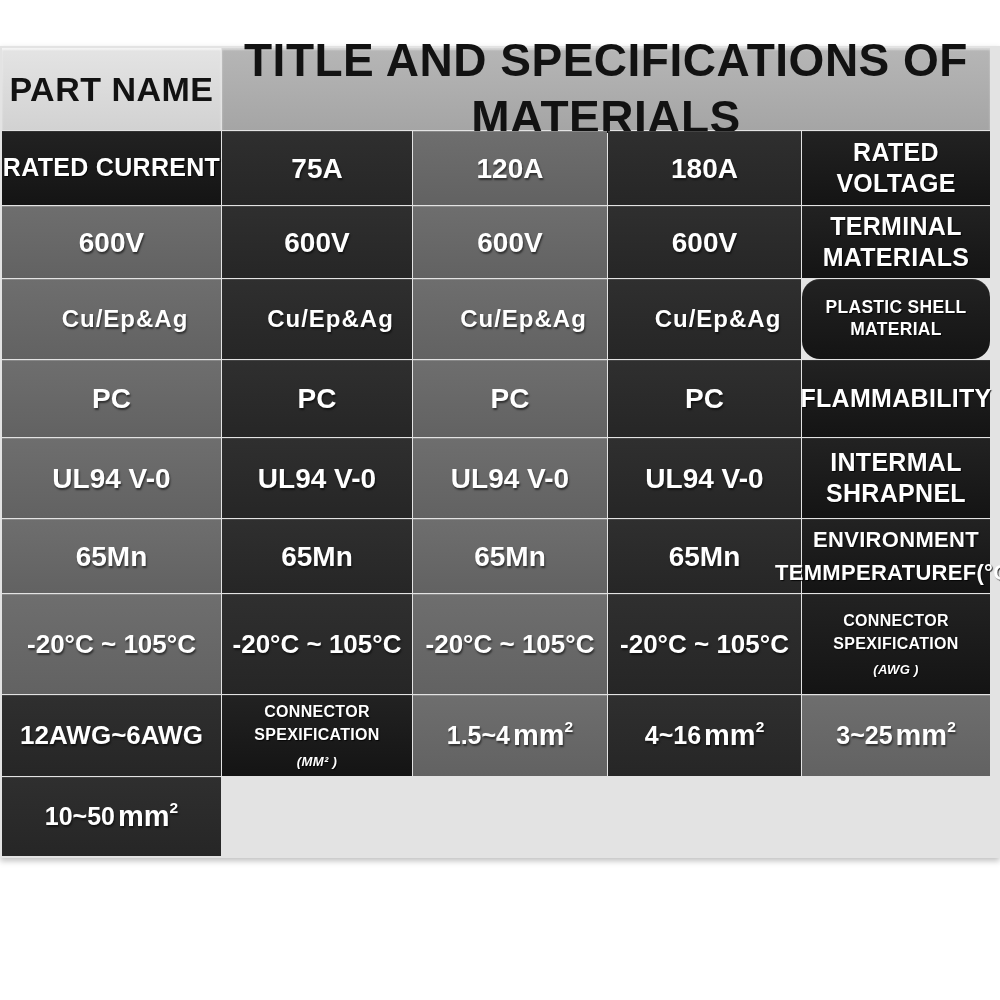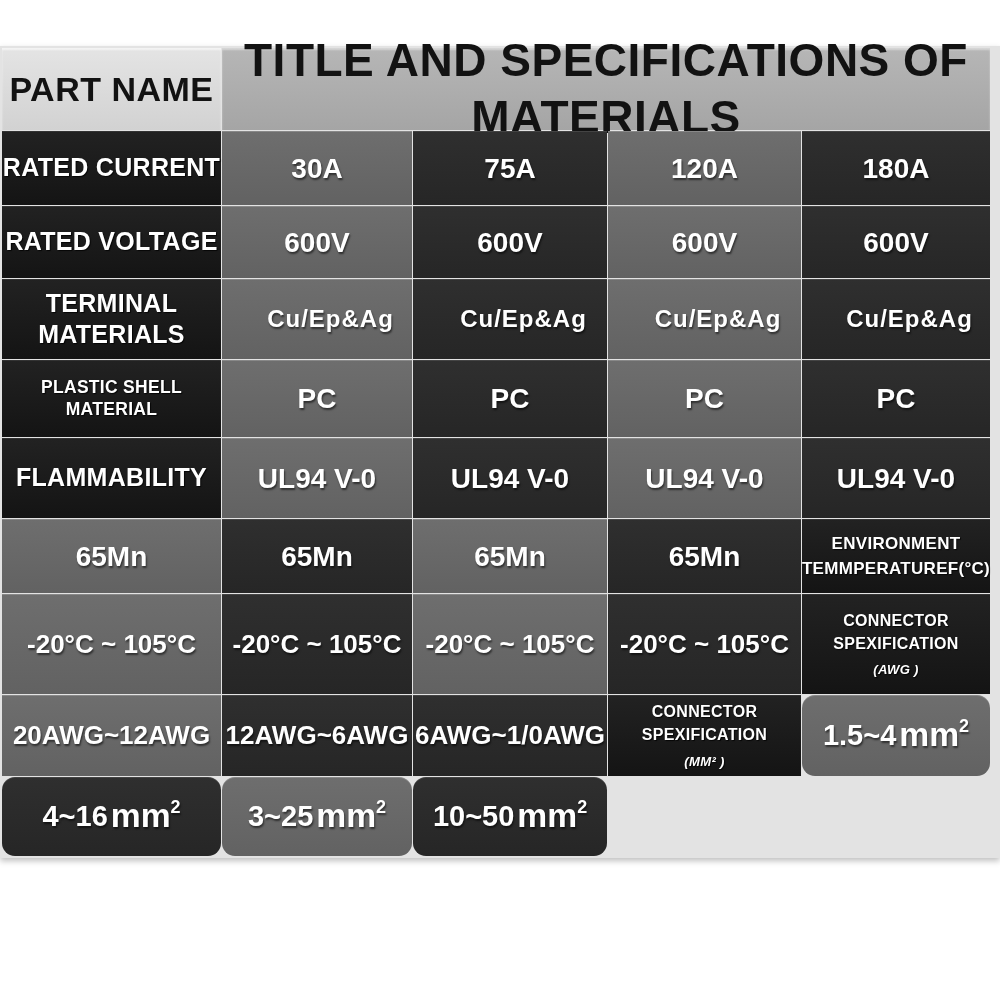--- a/index.html
+++ b/index.html
@@ -49,50 +49,49 @@
   .label {
     background: linear-gradient(180deg, #222222, #141414);
     color: #ffffff;
     font-size: 25px;
     letter-spacing: 0.3px;
     text-shadow: 1px 1px 1px rgba(0,0,0,0.8);
     box-shadow: inset 0 1px 0 rgba(255,255,255,0.08);
   }
   .label span { display: block; }
   .label .l2 { font-size: 0.82em; margin-top: 5px; font-style: italic; }
-  .label-sm { font-size: 17.5px; }
-  .label-2l { font-size: 17px; line-height: 1.5; }
+  .label-sm { font-size: 17.5px; border-radius: 18px; }
+  .label-2l { font-size: 22px; line-height: 1.5; }
   .label-conn { font-size: 16px; line-height: 1.45; }
   .val {
     color: #ffffff;
     font-size: 28px;
     text-shadow: 1px 2px 2px rgba(0,0,0,0.55);
     flex-direction: row;
   }
   .g { background: linear-gradient(180deg, #6e6e6e, #626262); box-shadow: inset 0 1px 0 rgba(255,255,255,0.18); }
   .d { background: linear-gradient(180deg, #2f2f2f, #262626); box-shadow: inset 0 1px 0 rgba(255,255,255,0.10); }
   .val-cu { font-size: 24px; letter-spacing: 1px; padding-left: 27px; }
   .val-temp { font-size: 26px; }
   .val-awg { font-size: 26px; }
-  .val-mm { font-size: 29px; border-radius: 13px; }
+  .val-mm { font-size: 25px; }
   .val-mm .unit { font-size: 1.16em; margin-left: 3px; }
   .val-mm sup { font-size: 0.62em; line-height: 0; position: relative; top: -0.55em; }
 </style>
 </head>
 <body>
 
 <div class="spec-table">
 
   <div class="cell h-left">PART NAME</div>
   <div class="cell h-right">TITLE AND SPECIFICATIONS OF MATERIALS</div>
 
   <div class="cell label">
       <span>RATED CURRENT</span>
     </div>
-  <div class="cell val g">30A</div>
   <div class="cell val d">75A</div>
   <div class="cell val g">120A</div>
   <div class="cell val d">180A</div>
 
   <div class="cell label">
       <span>RATED VOLTAGE</span>
     </div>
   <div class="cell val g">600V</div>
   <div class="cell val d">600V</div>
   <div class="cell val g">600V</div>
@@ -115,41 +114,42 @@
   <div class="cell val d">PC</div>
 
   <div class="cell label">
       <span>FLAMMABILITY</span>
     </div>
   <div class="cell val g">UL94 V-0</div>
   <div class="cell val d">UL94 V-0</div>
   <div class="cell val g">UL94 V-0</div>
   <div class="cell val d">UL94 V-0</div>
 
+  <div class="cell label">
+      <span>INTERMAL SHRAPNEL</span>
+    </div>
   <div class="cell val g">65Mn</div>
   <div class="cell val d">65Mn</div>
   <div class="cell val g">65Mn</div>
   <div class="cell val d">65Mn</div>
 
   <div class="cell label label-2l">
     <span>ENVIRONMENT</span>
     <span>TEMMPERATUREF(°C)</span>
   </div>
   <div class="cell val g val-temp">-20°C ~ 105°C</div>
   <div class="cell val d val-temp">-20°C ~ 105°C</div>
   <div class="cell val g val-temp">-20°C ~ 105°C</div>
   <div class="cell val d val-temp">-20°C ~ 105°C</div>
 
   <div class="cell label label-conn">
     <span>CONNECTOR SPEXIFICATION</span>
     <span class="l2">(AWG )</span>
   </div>
-  <div class="cell val g val-awg">20AWG~12AWG</div>
   <div class="cell val d val-awg">12AWG~6AWG</div>
-  <div class="cell val d val-awg">6AWG~1/0AWG</div>
 
   <div class="cell label label-conn">
     <span>CONNECTOR SPEXIFICATION</span>
     <span class="l2">(MM² )</span>
   </div>
   <div class="cell val g val-mm">
     <span>1.5~4</span>
       <span class="unit">mm</span>
       <sup>2</sup>
   </div>

